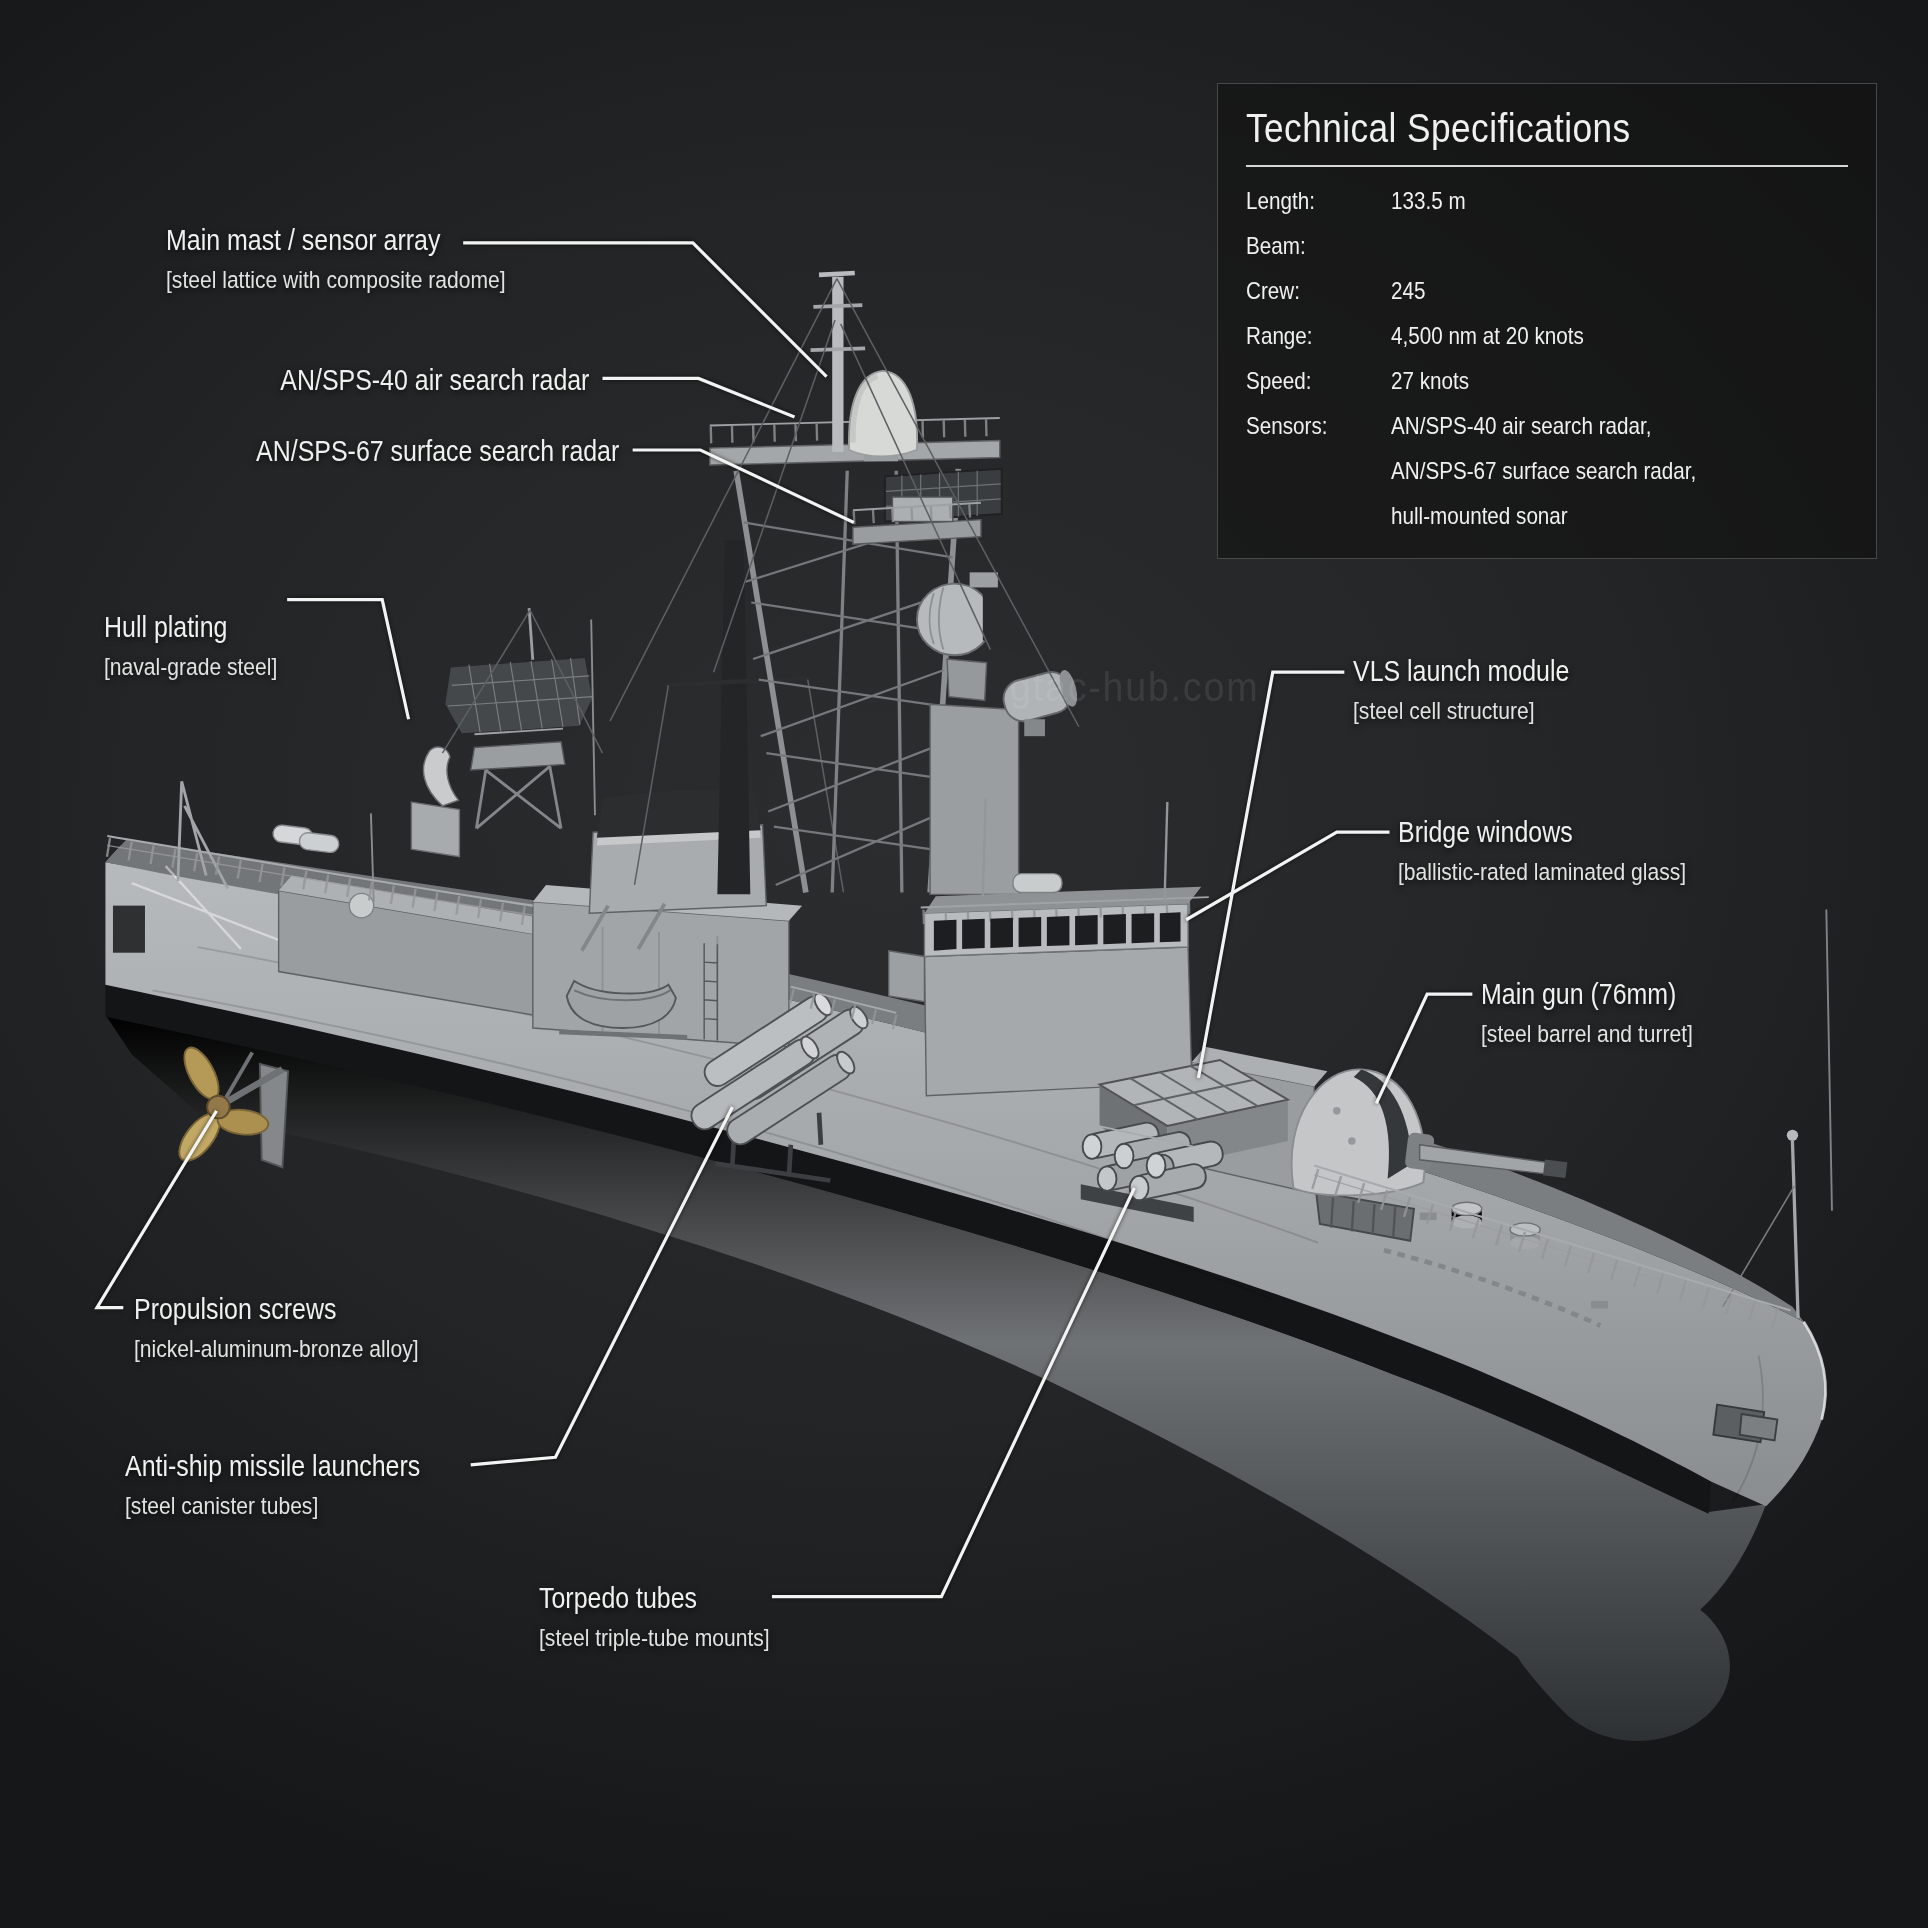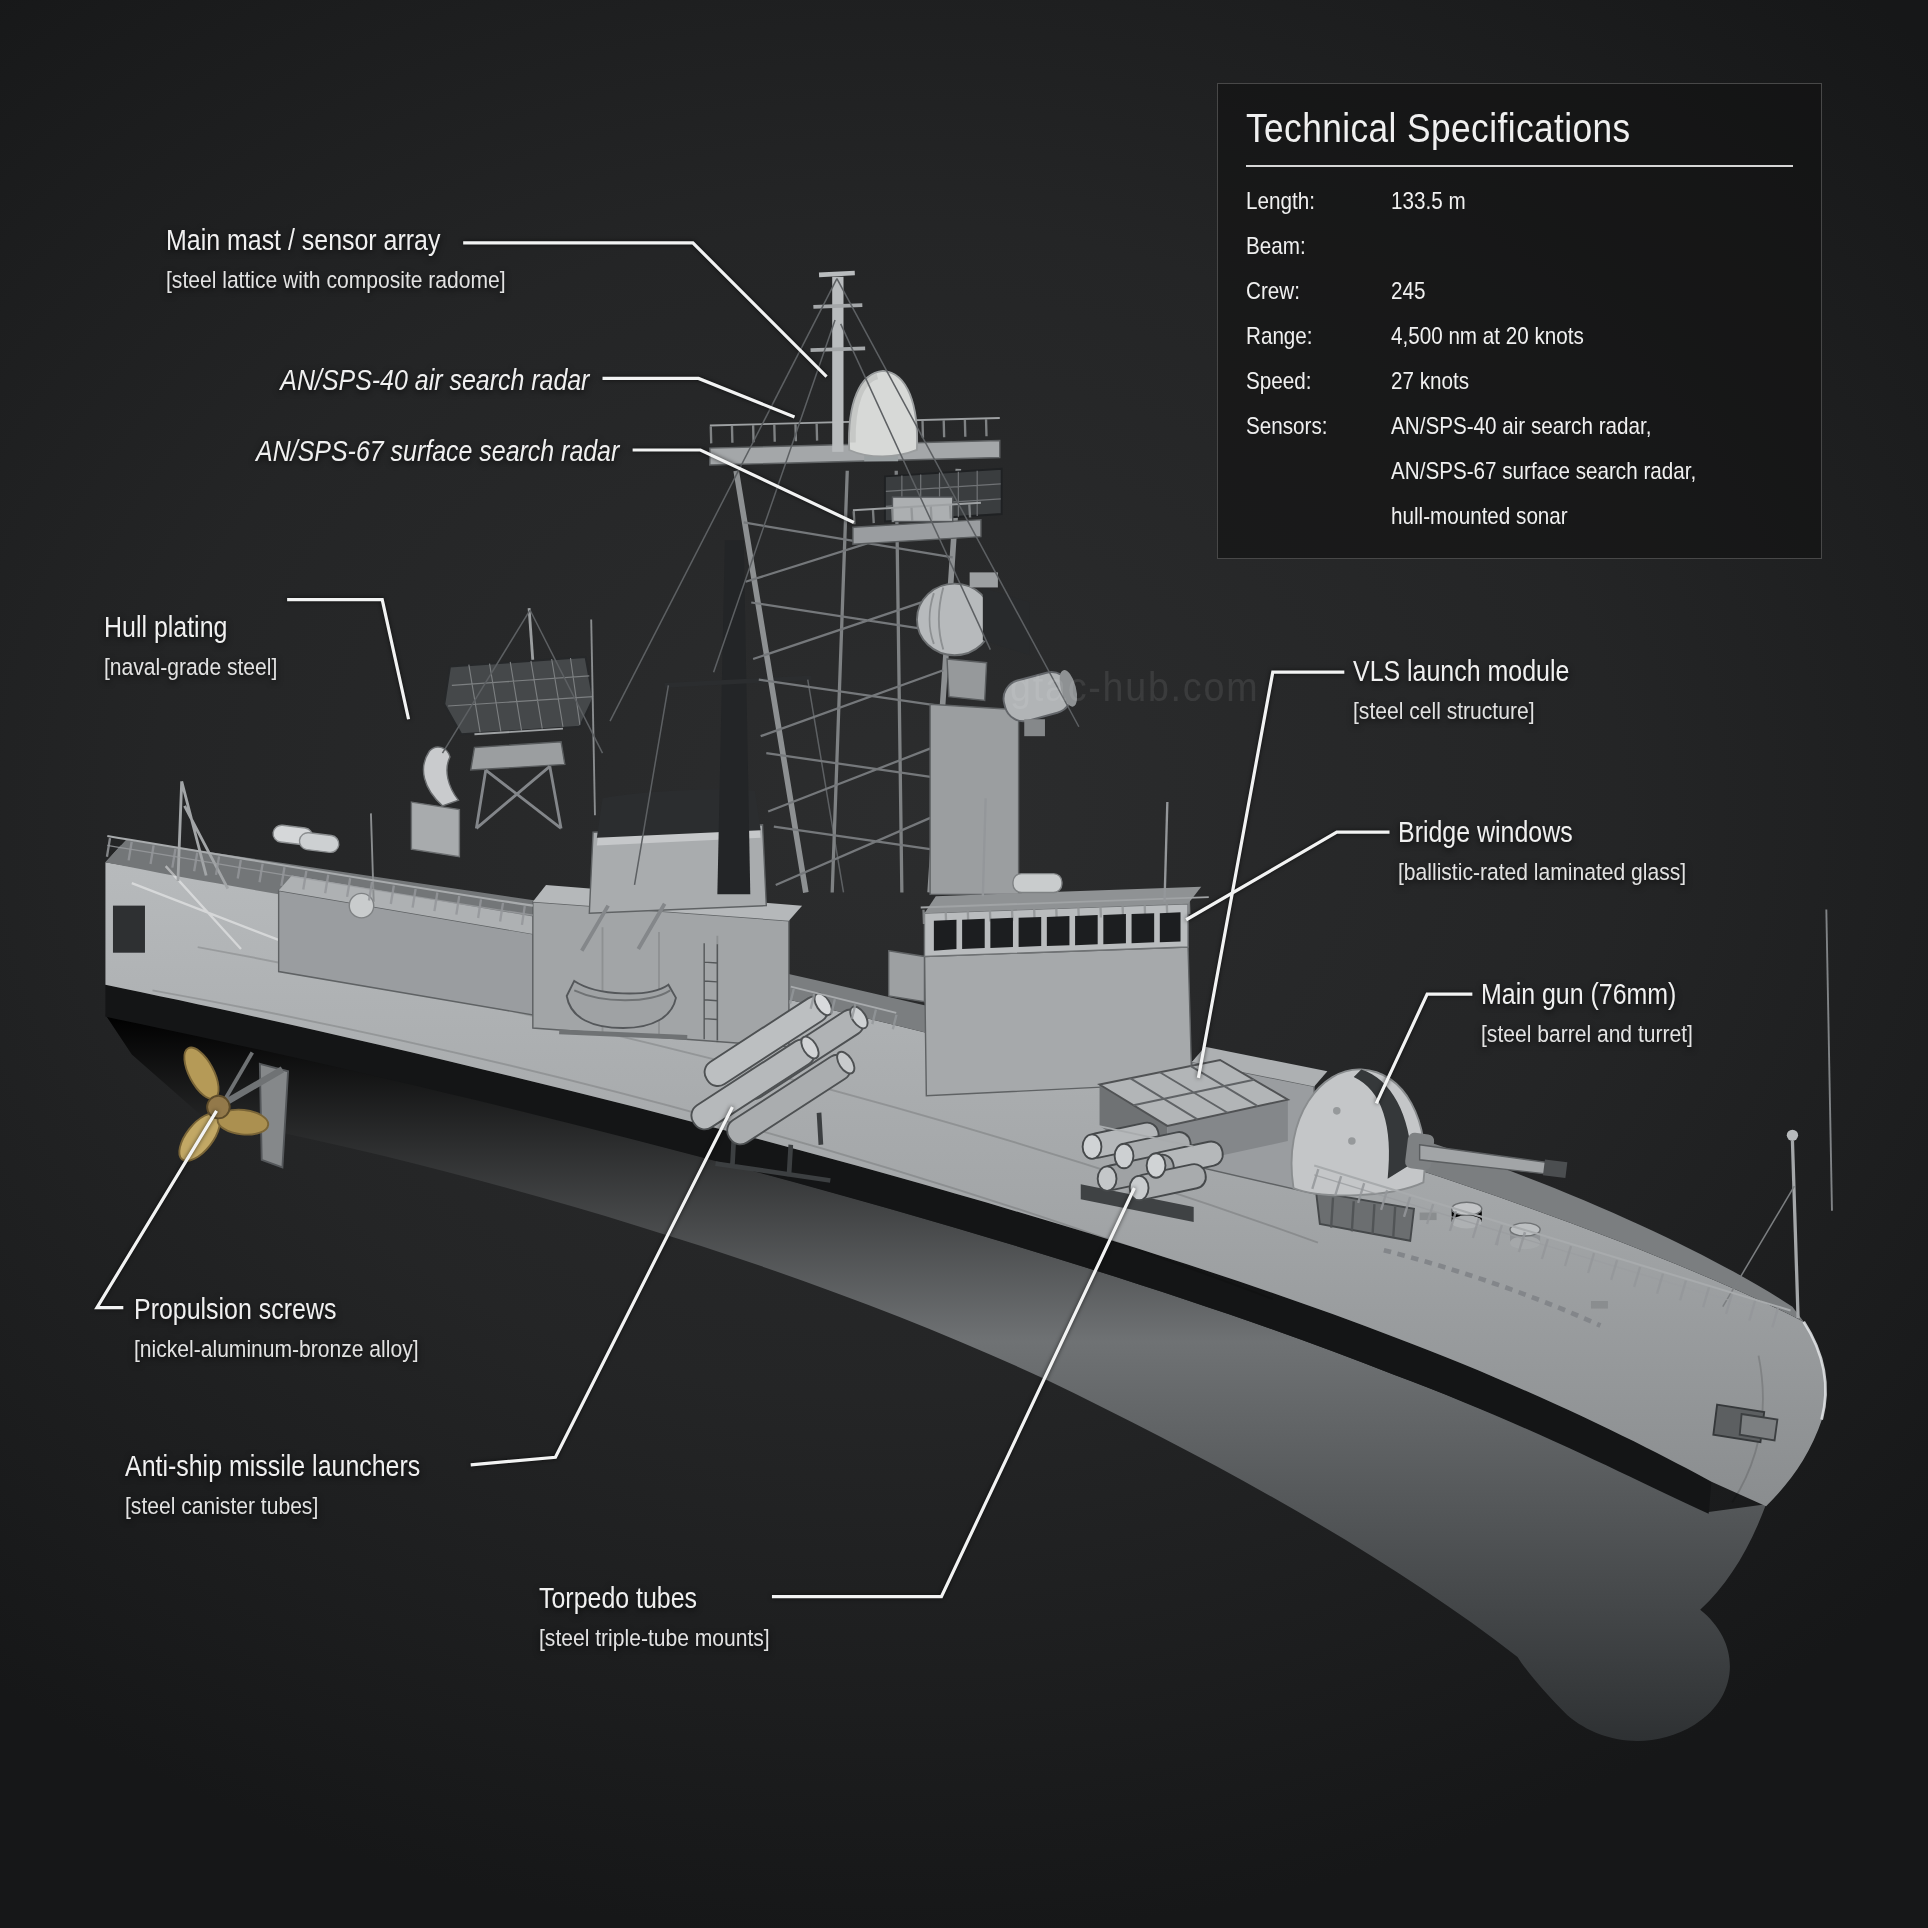--- a/index.html
+++ b/index.html
@@ -13,25 +13,25 @@
   .leaders polyline{fill:none;stroke:#f2f3f3;stroke-width:3.4;}
   .watermark{
     position:absolute;left:1010px;top:665px;font-size:40px;letter-spacing:1.9px;
     color:rgba(255,255,255,0.085);transform:scaleX(.94);transform-origin:0 50%;
   }
   
   .callout{position:absolute;color:#f0f0f0;text-shadow:0 1.9px 6.6px rgba(0,0,0,.75);}
   .callout .c-title{font-size:29px;line-height:36px;white-space:nowrap;}
   .callout .c-sub{font-size:24.5px;line-height:32px;margin-top:5.6px;color:#e2e2e2;white-space:nowrap;}
   .cond{display:inline-block;transform:scaleX(.86);transform-origin:0 50%;white-space:pre-line;}
-  .r-anchor{text-align:left;font-style:italic;}
+  .r-anchor{text-align:left;}
   .r-anchor .cond{transform-origin:100% 50%;}
   
   .specs{
-    position:absolute;left:1217px;top:83px;width:605px;height:476px;box-sizing:border-box;
+    position:absolute;left:1217px;top:83px;width:660px;height:476px;box-sizing:border-box;
     background:rgba(17,17,18,.62);border:0.9px solid #484848;padding:19px 28px 0 28px;
     color:#f0f0f0;
   }
   .specs h1{margin:0;font-size:41px;line-height:51px;font-weight:400;letter-spacing:0.5px;}
   .specs .divider{height:1.9px;background:#d6d6d6;margin:11.3px 0 11.3px 0;}
   .specs .row{display:grid;grid-template-columns:145px 1fr;font-size:24px;line-height:45px;}
   .specs .row .v .cond{white-space:pre-line;}
 </style>
 </head>
 <body>

